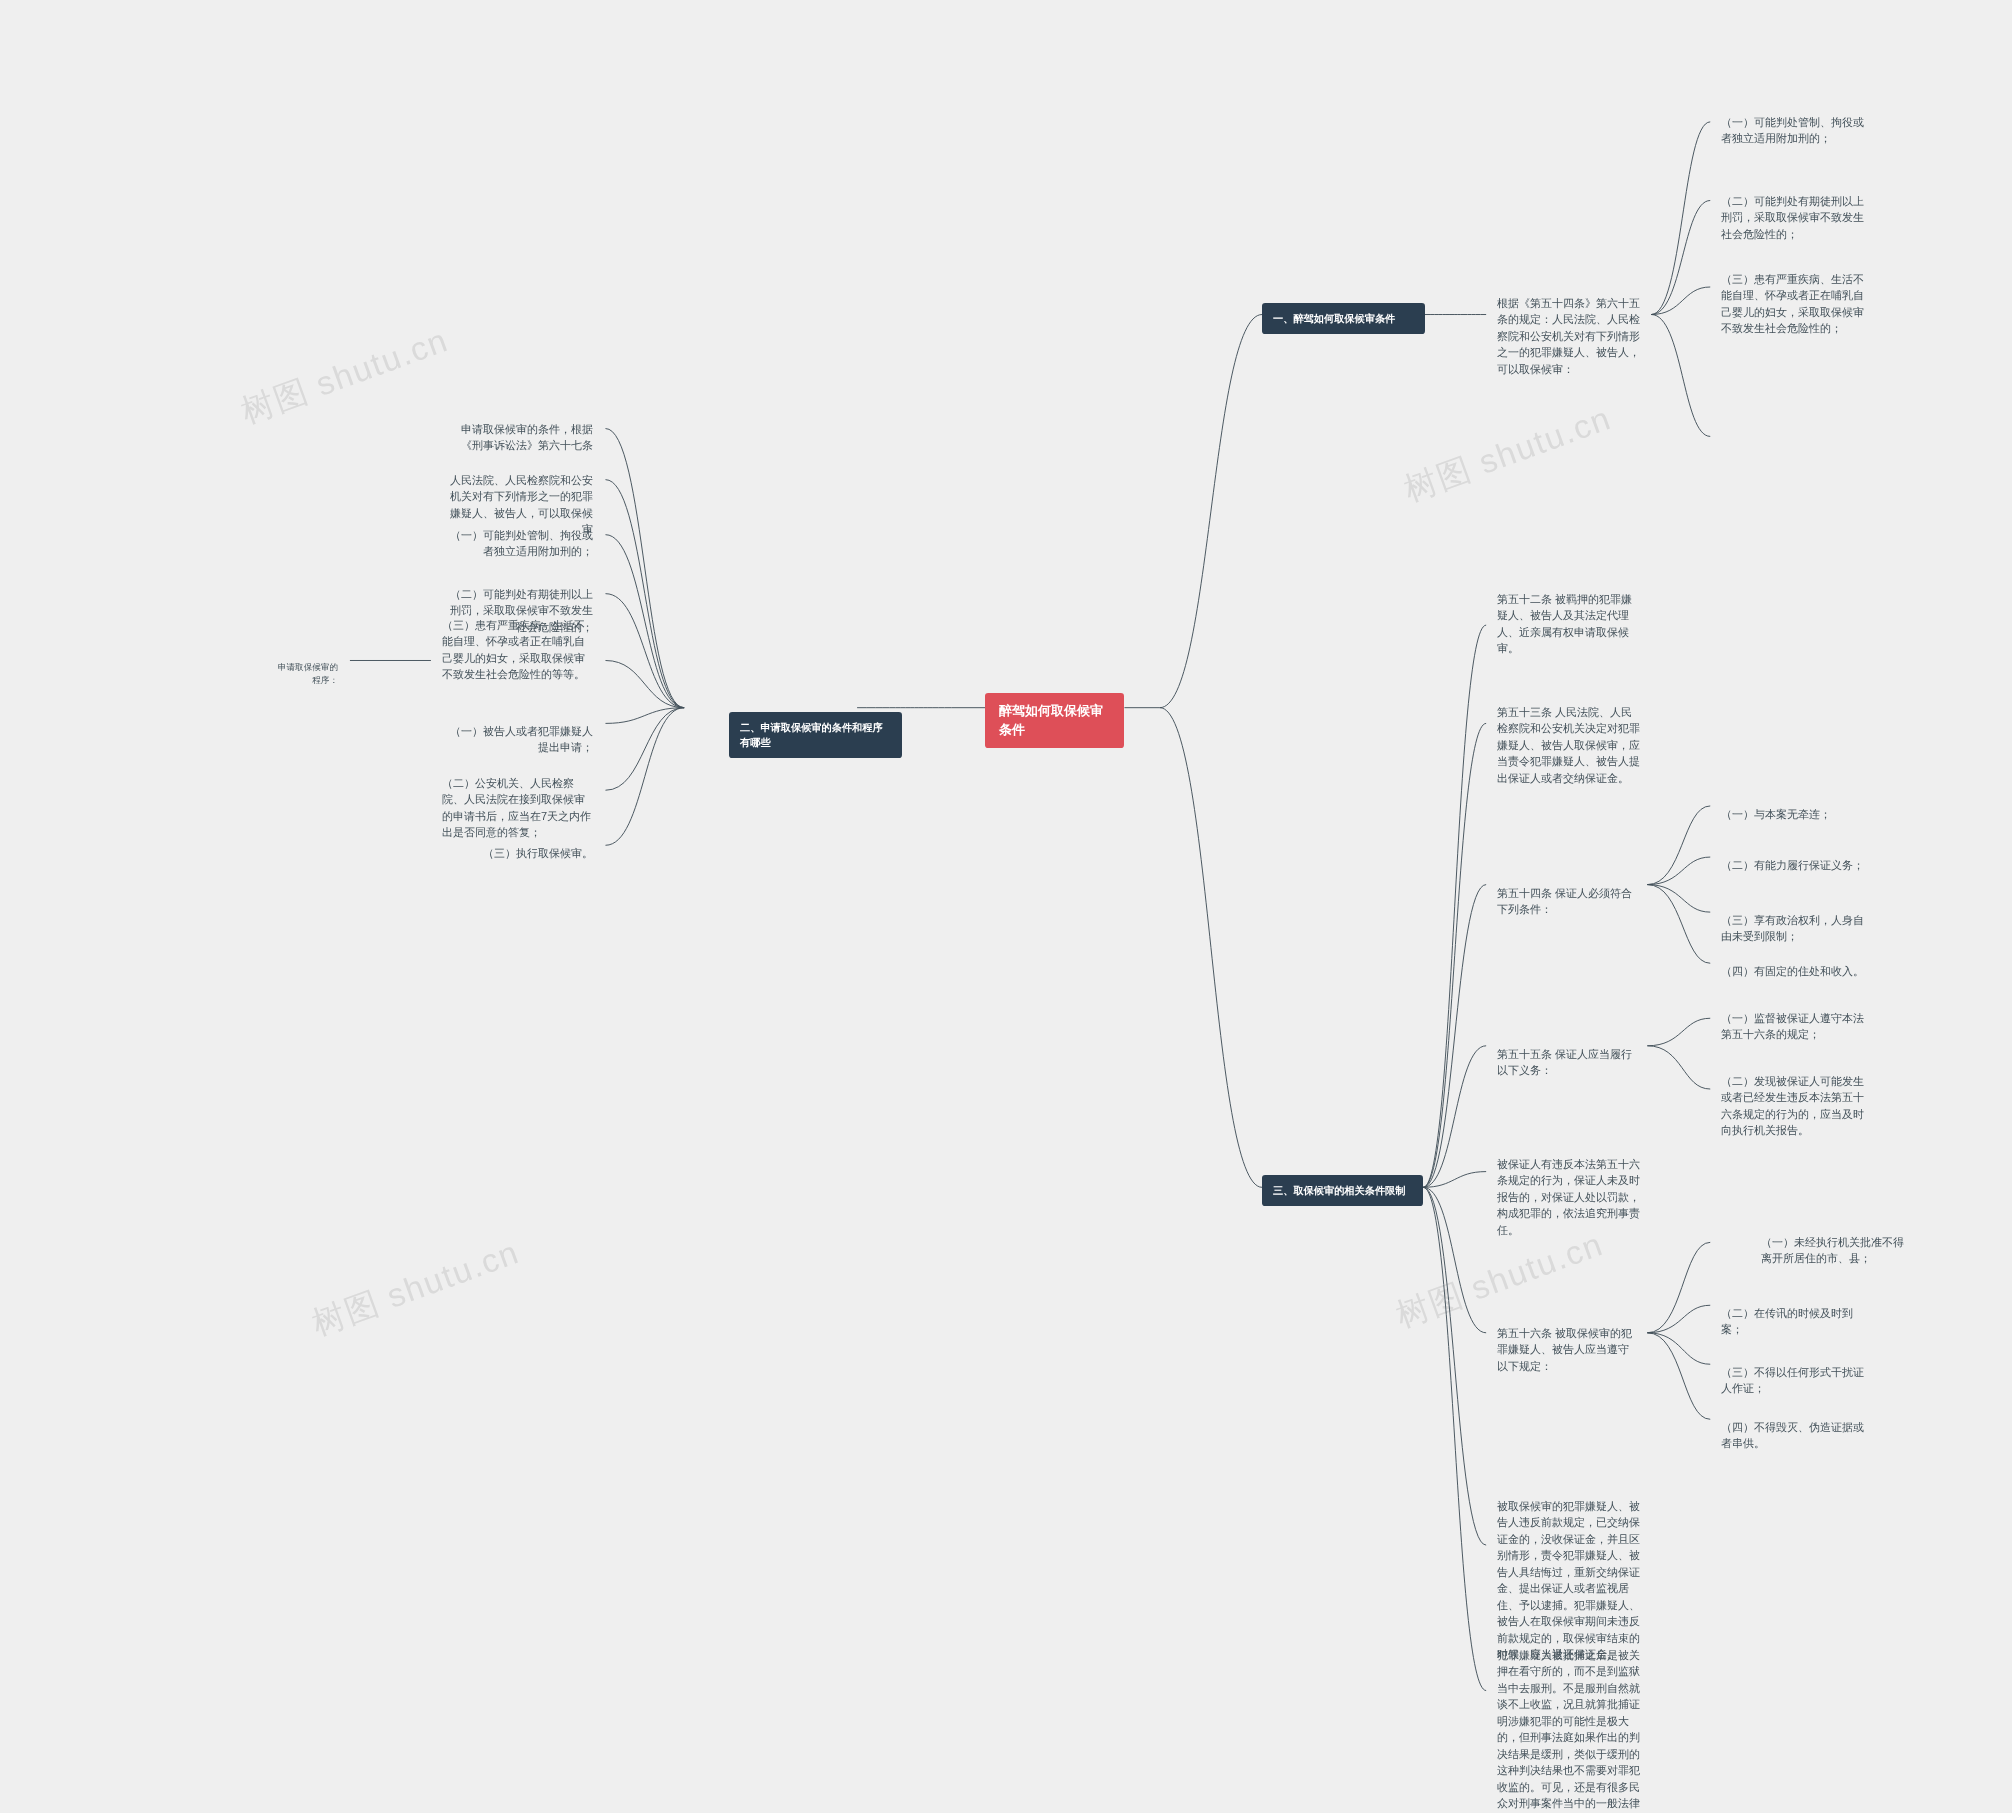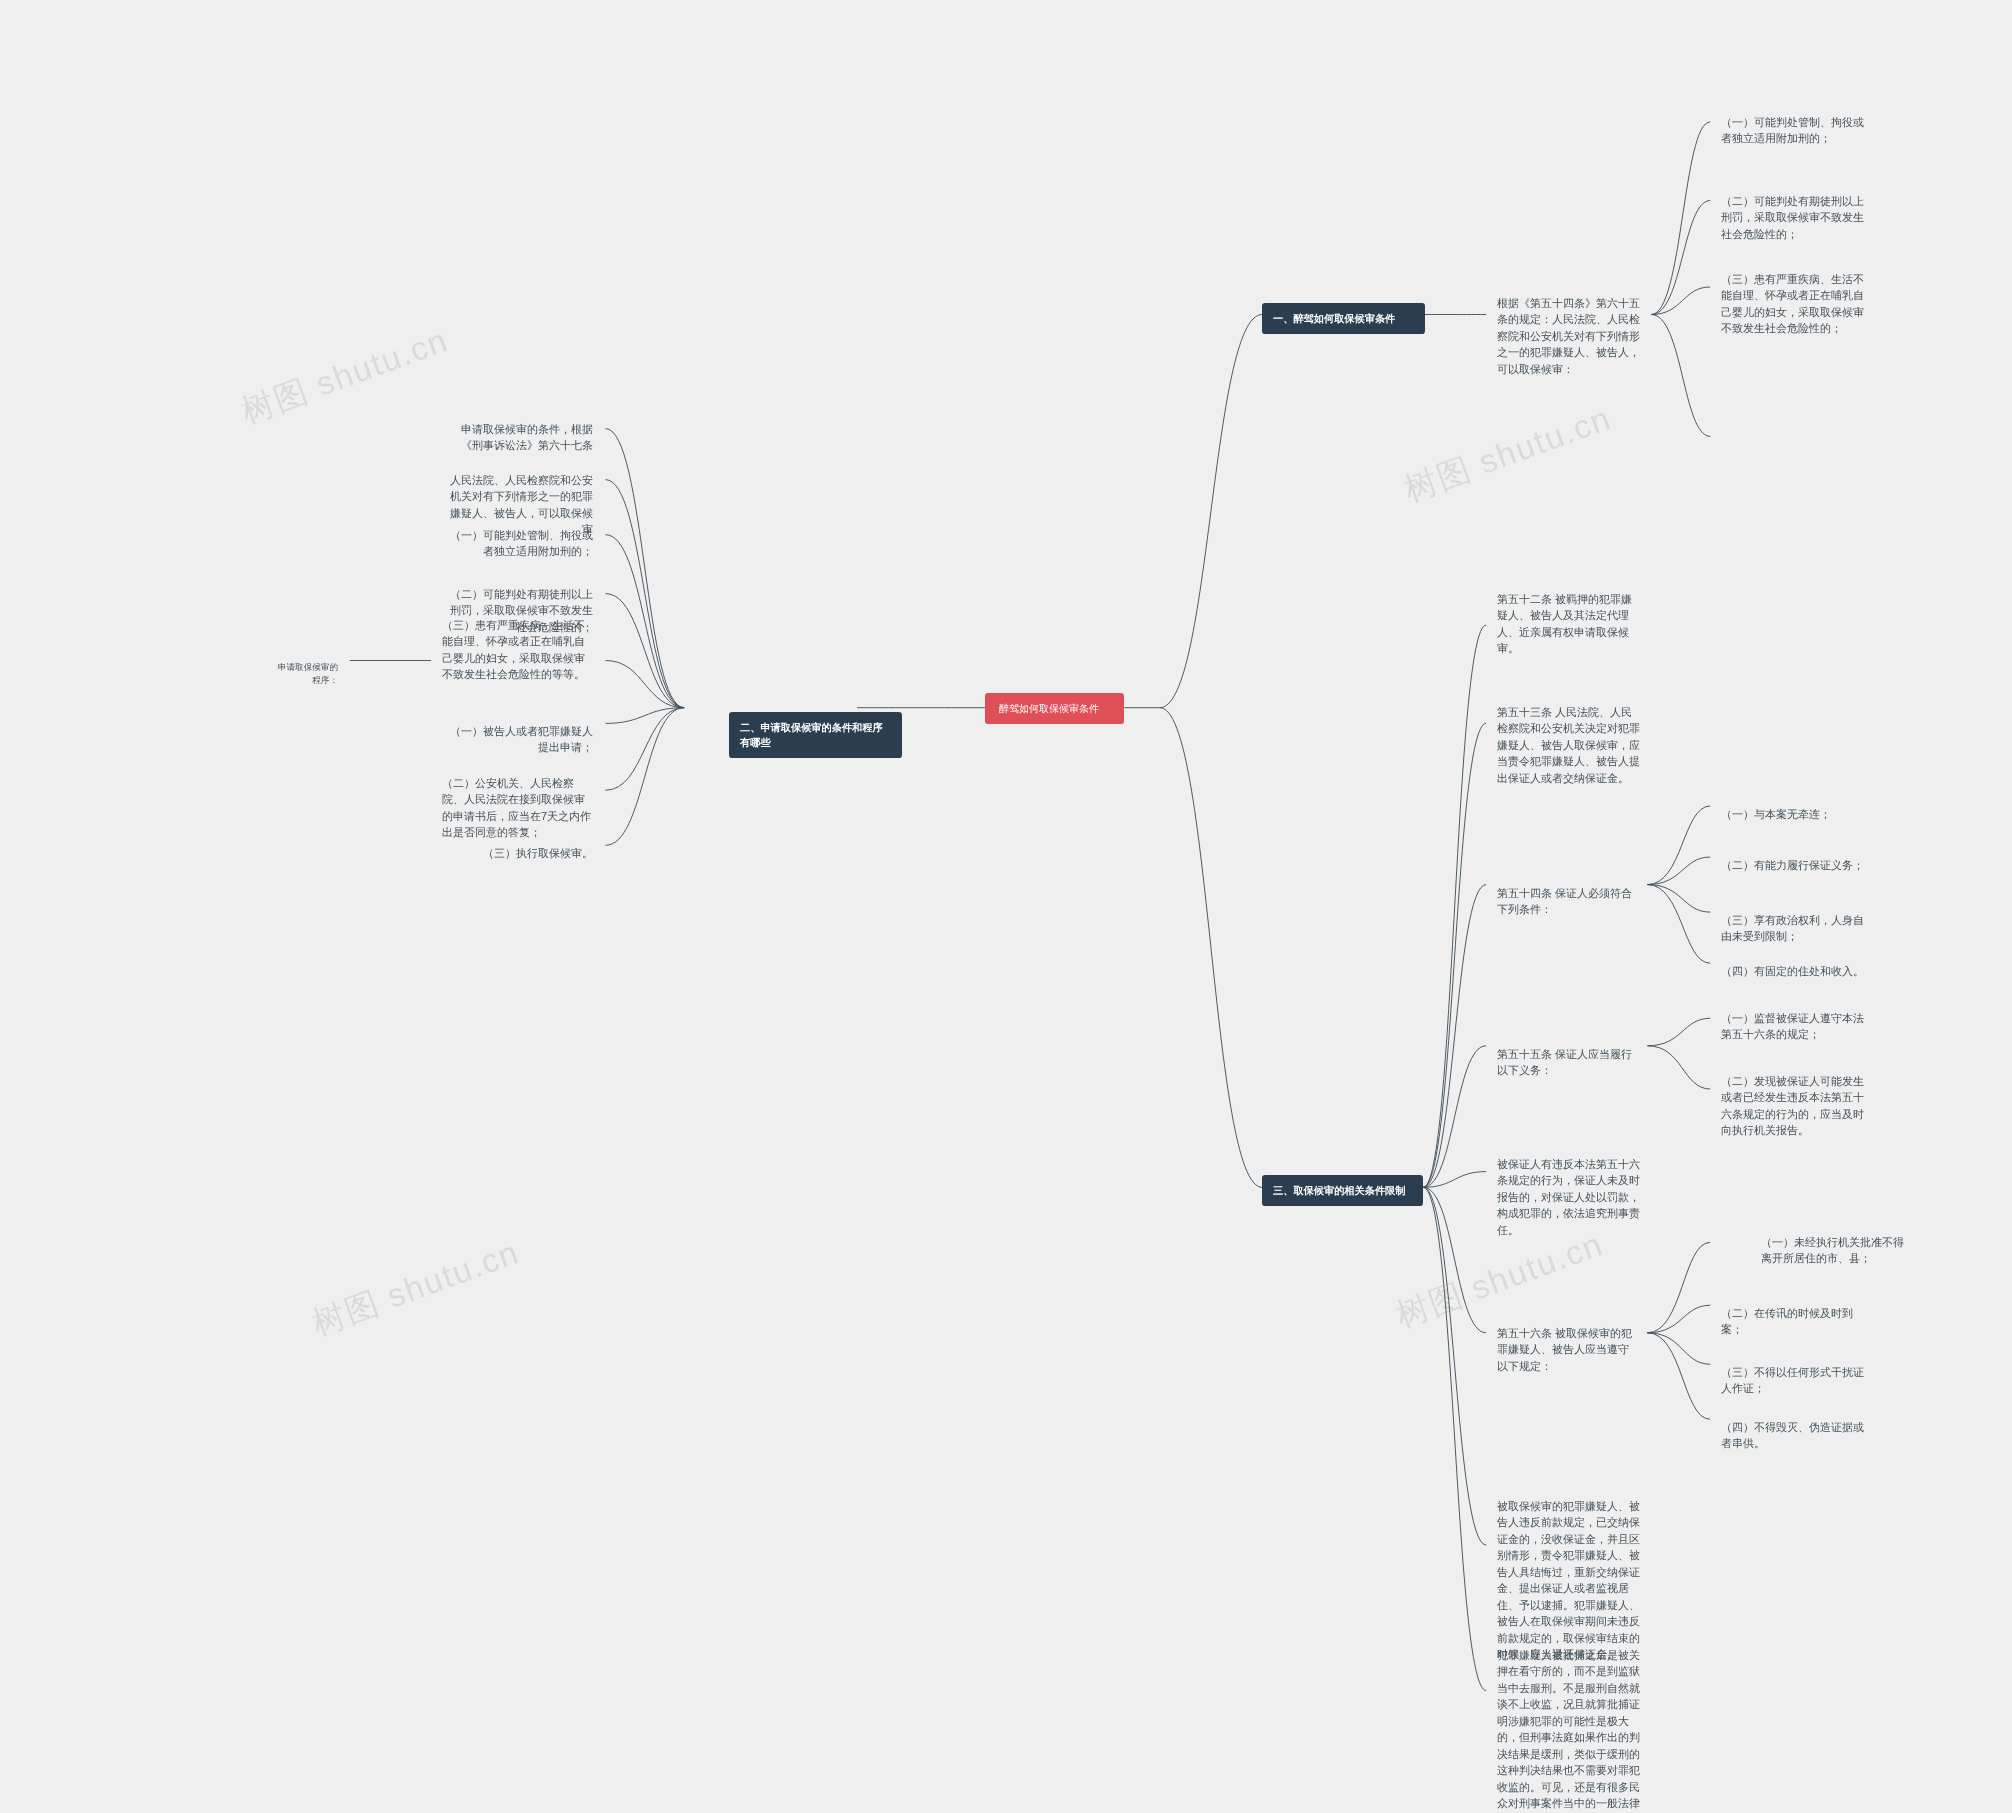--- a/index.html
+++ b/index.html
@@ -1,18 +1,18 @@
 <!DOCTYPE html>
 <html><head>
 <meta charset="utf-8">
 <style>
   html,body{margin:0;padding:0;background:#efefef;font-family:"Microsoft YaHei","PingFang SC",sans-serif;color:#333;font-size:8.6px;}
   .canvas{position:relative;width:2013px;height:1814px;overflow:hidden;}
   .node{position:absolute;padding:7.9px 11px;border-radius:3.1px;box-sizing:border-box;line-height:1.5;}
-  .root{background:#de4f58;color:#fff;font-weight:400;font-size:10px;padding-left:14px;}
+  .root{background:#de4f58;color:#fff;font-weight:700;font-size:13px;padding-left:14px;}
   .lvl1{background:#2b3e50;color:#fff;font-weight:600;font-size:10.2px;}
   .leaf{background:transparent;color:#425059;font-size:11px;max-width:173px;}
   .label{background:transparent;color:#425059;font-size:8.6px;}
   .wm{position:absolute;pointer-events:none;user-select:none;color:#d8d8d8;font-size:33px;transform:rotate(-20deg);font-weight:400;letter-spacing:1.6px;opacity:.9;}
   svg.links{position:absolute;left:0;top:0;width:2013px;height:1814px;pointer-events:none;}
   svg.links path{fill:none;stroke:#425059;stroke-width:1.2;}
 </style>
 </head>
 <body>
 

